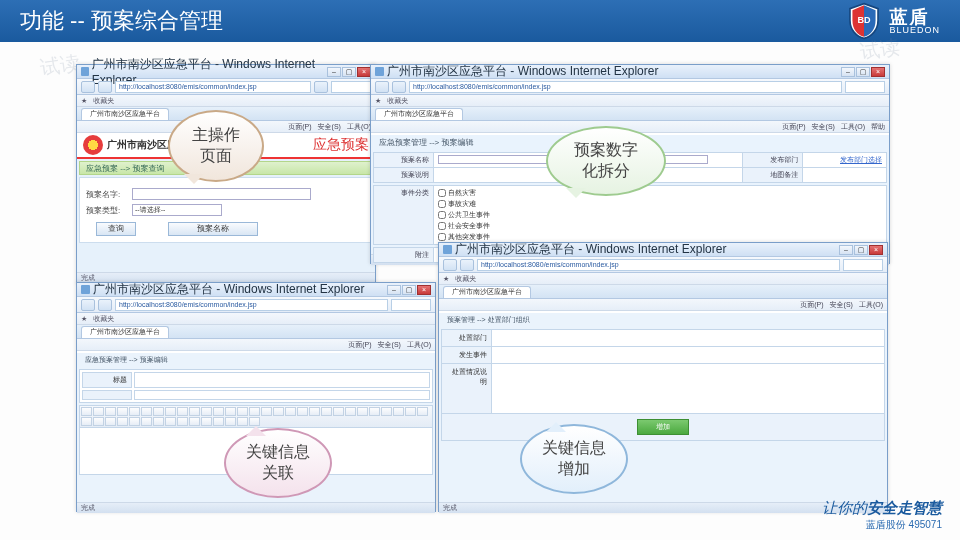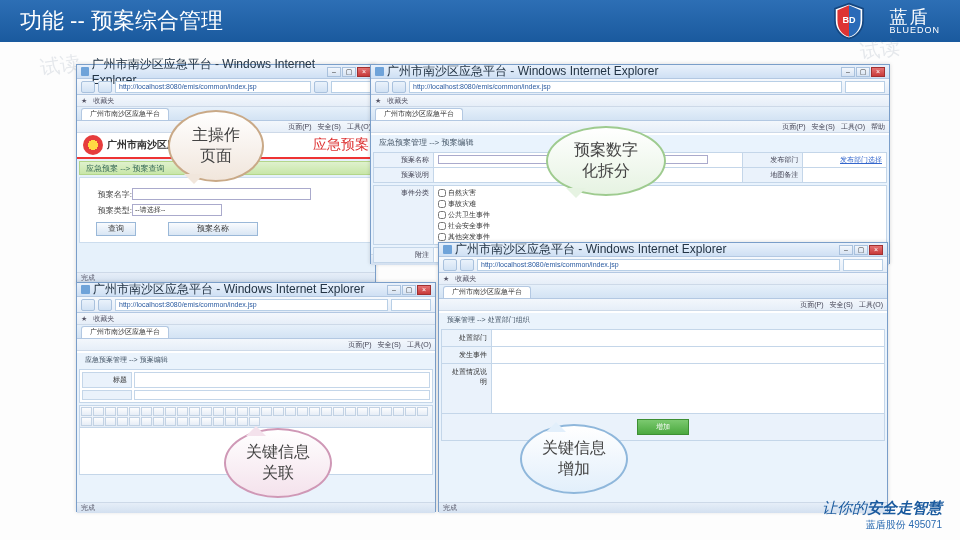--- a/index.html
+++ b/index.html
@@ -1,25 +1,25 @@
 <!DOCTYPE html>
 <html><head>
 <meta charset="utf-8">
 <style>
 *{box-sizing:border-box;margin:0;padding:0;font-family:"Microsoft YaHei",Arial,sans-serif}
 body{width:960px;height:540px;background:#fff;position:relative;overflow:hidden}
 
 
 .hdr{height:42px;background:linear-gradient(#2d6fb5,#1a5a9e);display:flex;align-items:center;padding:0 20px;color:#fff}
 .hdr h1{font-size:22px;font-weight:500;flex:1}
-.logo-wrap{display:flex;align-items:center;gap:23px}
+.logo-wrap{display:flex;align-items:center;gap:8px}
 .shield{width:34px;height:38px;position:relative}
 .shield svg{width:100%;height:100%}
 .logo-txt{display:flex;flex-direction:column;line-height:1}
-.logo-cn{font-size:18px;font-weight:400;letter-spacing:2px}
+.logo-cn{font-size:18px;font-weight:700;letter-spacing:2px}
 .logo-en{font-size:9px;letter-spacing:1px}
 
 
 .body{position:relative;width:100%;height:calc(100% - 42px);background:#fdfdfd}
 
 
 .win{position:absolute;border:1px solid #7a9ec9;background:#fff;box-shadow:0 0 4px rgba(0,0,0,.15);font-size:8px;color:#333}
 .titlebar{height:14px;background:linear-gradient(#e9f1fb,#cfe0f4);border-bottom:1px solid #b3c8e2;display:flex;align-items:center;padding:0 4px;gap:3px}
 .tb-ico{width:9px;height:9px;background:#6fa3d9;border-radius:1px}
 .tb-txt{font-size:12px;color:#234}
@@ -39,21 +39,21 @@
 
 
 .w1{left:76px;top:22px;width:300px;height:220px}
 .w1 .content{height:calc(100% - 79px)}
 .app-bar{height:26px;background:#fff;border-bottom:2px solid #e33;display:flex;align-items:center;padding:0 6px;gap:4px}
 .emblem{width:20px;height:20px;border-radius:50%;background:radial-gradient(circle,#ffda44 35%,#e63c3c 36%)}
 .app-nm{font-size:10px;color:#333;font-weight:600}
 .crumb{height:14px;background:linear-gradient(#dff1cd,#c8e6a8);border:1px solid #b3d68a;margin:2px;padding:2px 6px;font-size:8px;color:#365;display:flex;align-items:center}
 .form1{background:#fff;margin:2px;border:1px solid #cde;padding:6px}
 .frow{display:flex;align-items:center;margin:4px 0;font-size:8px}
-.flbl{width:46px;text-align:right;color:#444}
+.flbl{width:46px;text-align:left;color:#444}
 .finp{flex:0 0 90px;height:12px;border:1px solid #aac;background:#fff}
 .fsel{flex:0 0 90px;height:12px;border:1px solid #aac;background:#fff;font-size:7px;padding:0 2px}
 .btns1{display:flex;gap:32px;margin-top:6px;padding:0 10px}
 .btn1{width:40px;height:14px;background:linear-gradient(#f9fbfe,#d9e6f4);border:1px solid #9ab8d8;font-size:8px;text-align:center;line-height:12px}
 
 
 .w2{left:370px;top:22px;width:520px;height:200px}
 .w2 .content{height:calc(100% - 79px);background:#e9f3fd}
 .crumb2{margin:2px;padding:2px 6px;font-size:8px;color:#456}
 .tbl2{margin:2px;border-collapse:collapse;width:calc(100% - 4px);background:#fff;font-size:7px}

